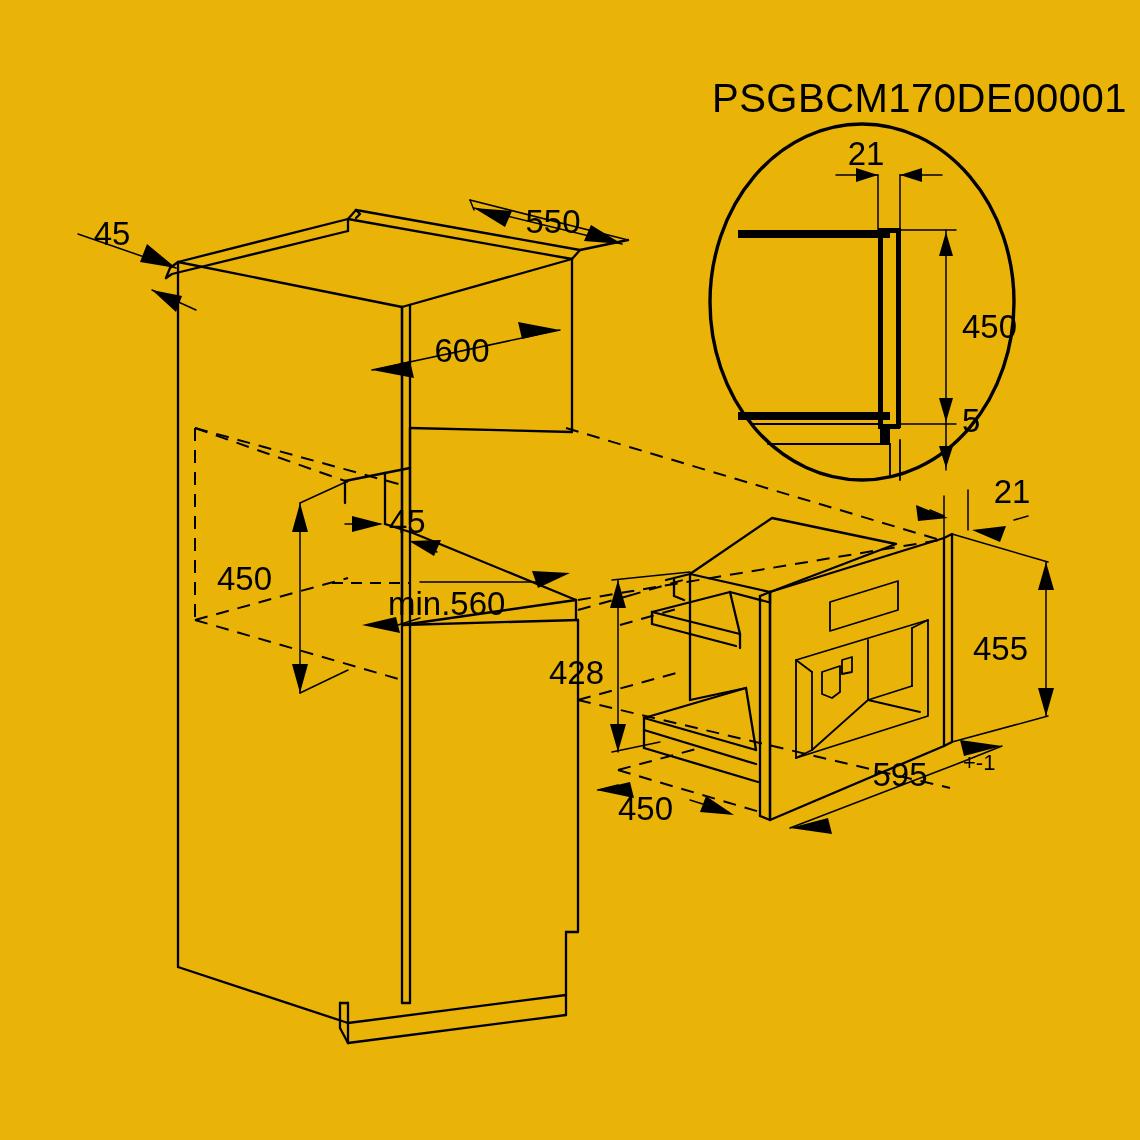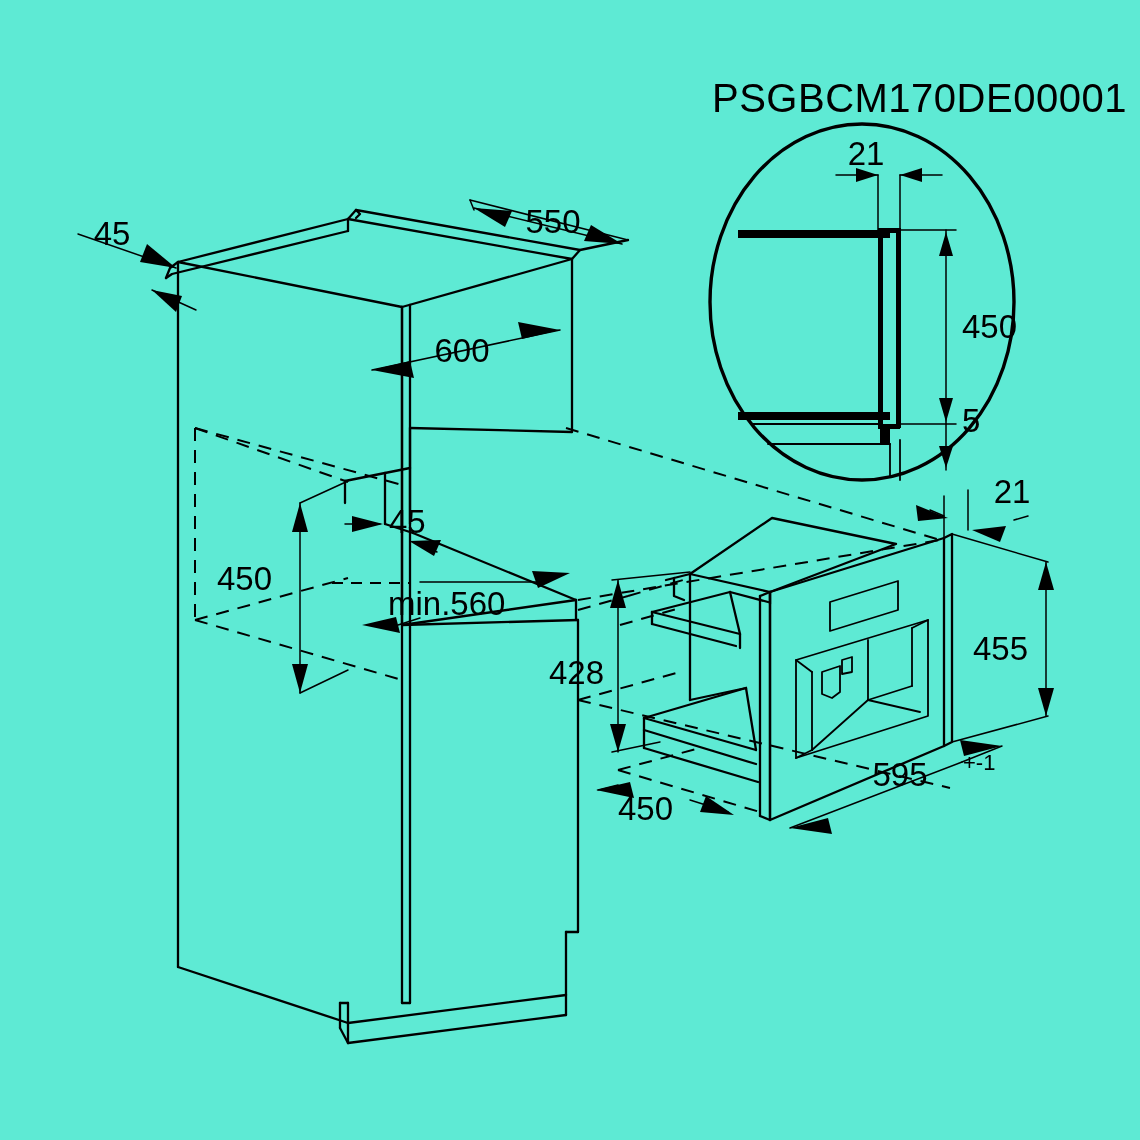--- a/index.html
+++ b/index.html
@@ -1,21 +1,21 @@
 <!DOCTYPE html>
 <html><head>
 <meta charset="utf-8">
 <style>
   html,body{margin:0;padding:0;background:#ffffff;}
   body{
     width:1140px;height:1140px;overflow:hidden;
     font-family:"Liberation Sans", sans-serif;
     color:#000;
   }
-  #stage{position:relative;width:1140px;height:1140px;background:#5eead4;}
+  #stage{position:relative;width:1140px;height:1140px;background:#eab308;}
   svg{display:block;position:absolute;top:0;left:0;}
   .ln{fill:none;stroke:#000;stroke-width:2.3;stroke-linecap:round;stroke-linejoin:round;}
   .ln-thin{fill:none;stroke:#000;stroke-width:1.8;stroke-linecap:round;stroke-linejoin:round;}
   .ln-hair{fill:none;stroke:#000;stroke-width:1.5;stroke-linecap:round;stroke-linejoin:round;}
   .dash{fill:none;stroke:#000;stroke-width:2.0;stroke-dasharray:13 9;stroke-linecap:butt;}
   .dash-s{fill:none;stroke:#000;stroke-width:1.8;stroke-dasharray:11 8;stroke-linecap:butt;}
   .circ{fill:none;stroke:#000;stroke-width:3.4;}
   .fillblk{fill:#000;}
   .dimtxt{font-family:"Liberation Sans", sans-serif;font-size:33px;fill:#000;}
   .dimtxt-sm{font-family:"Liberation Sans", sans-serif;font-size:22px;fill:#000;}

